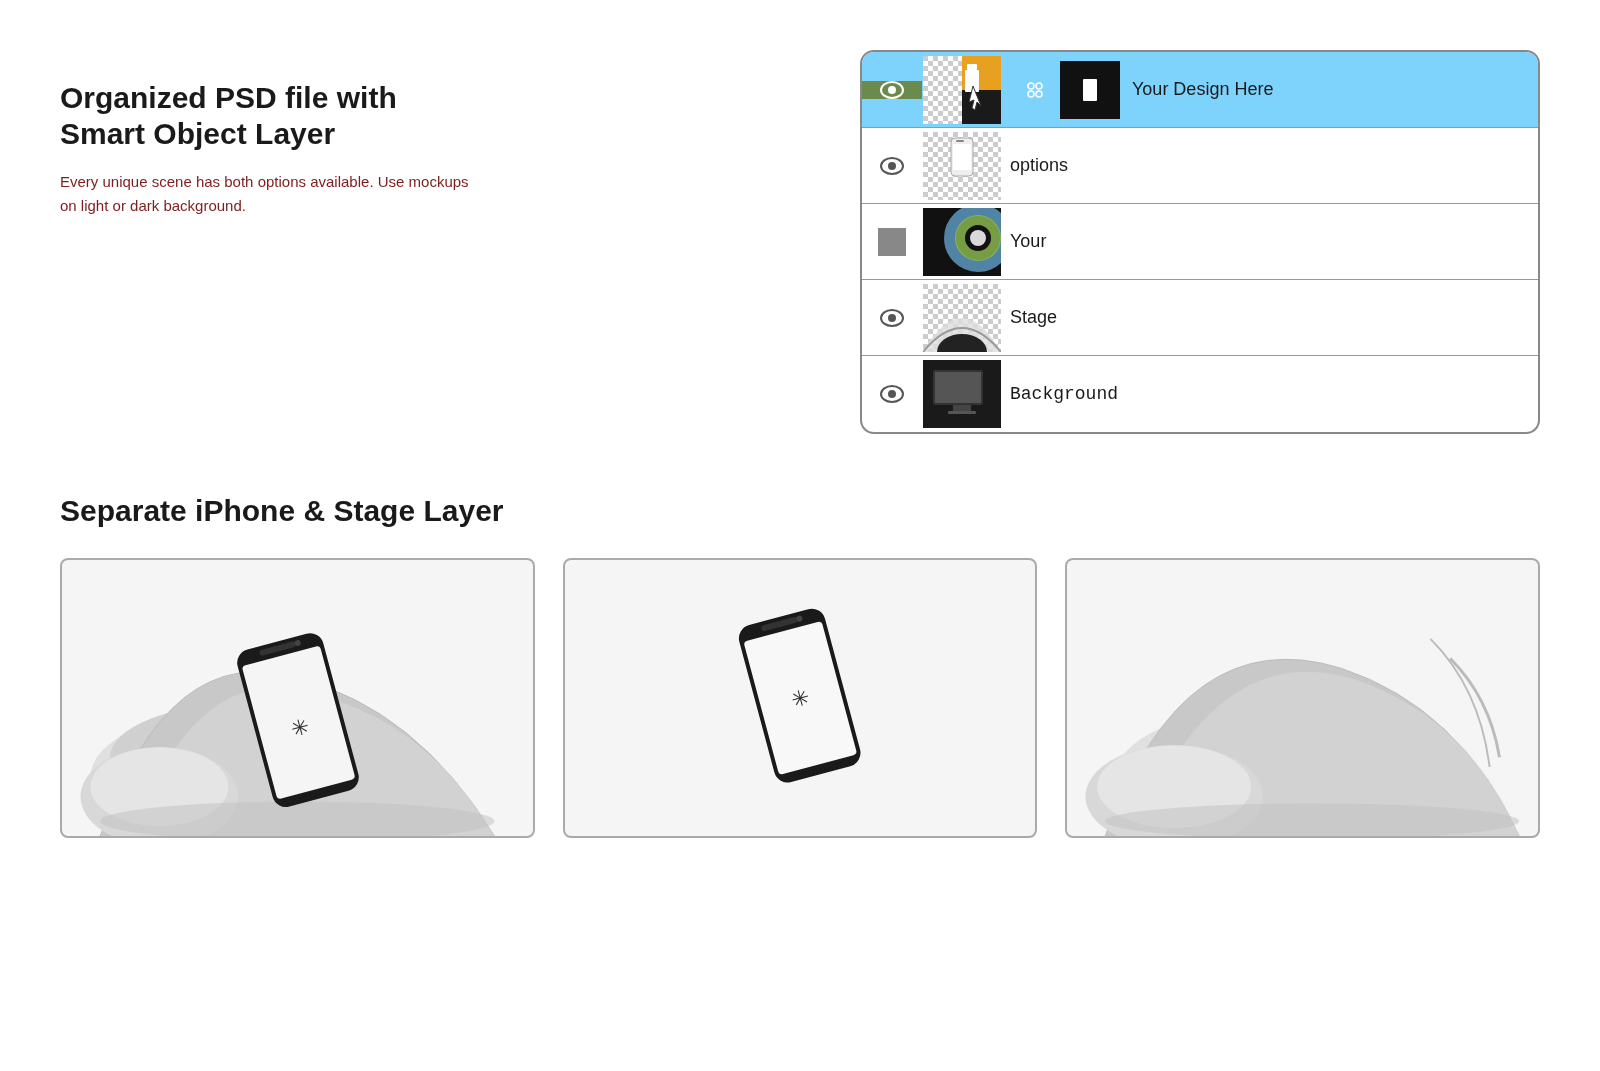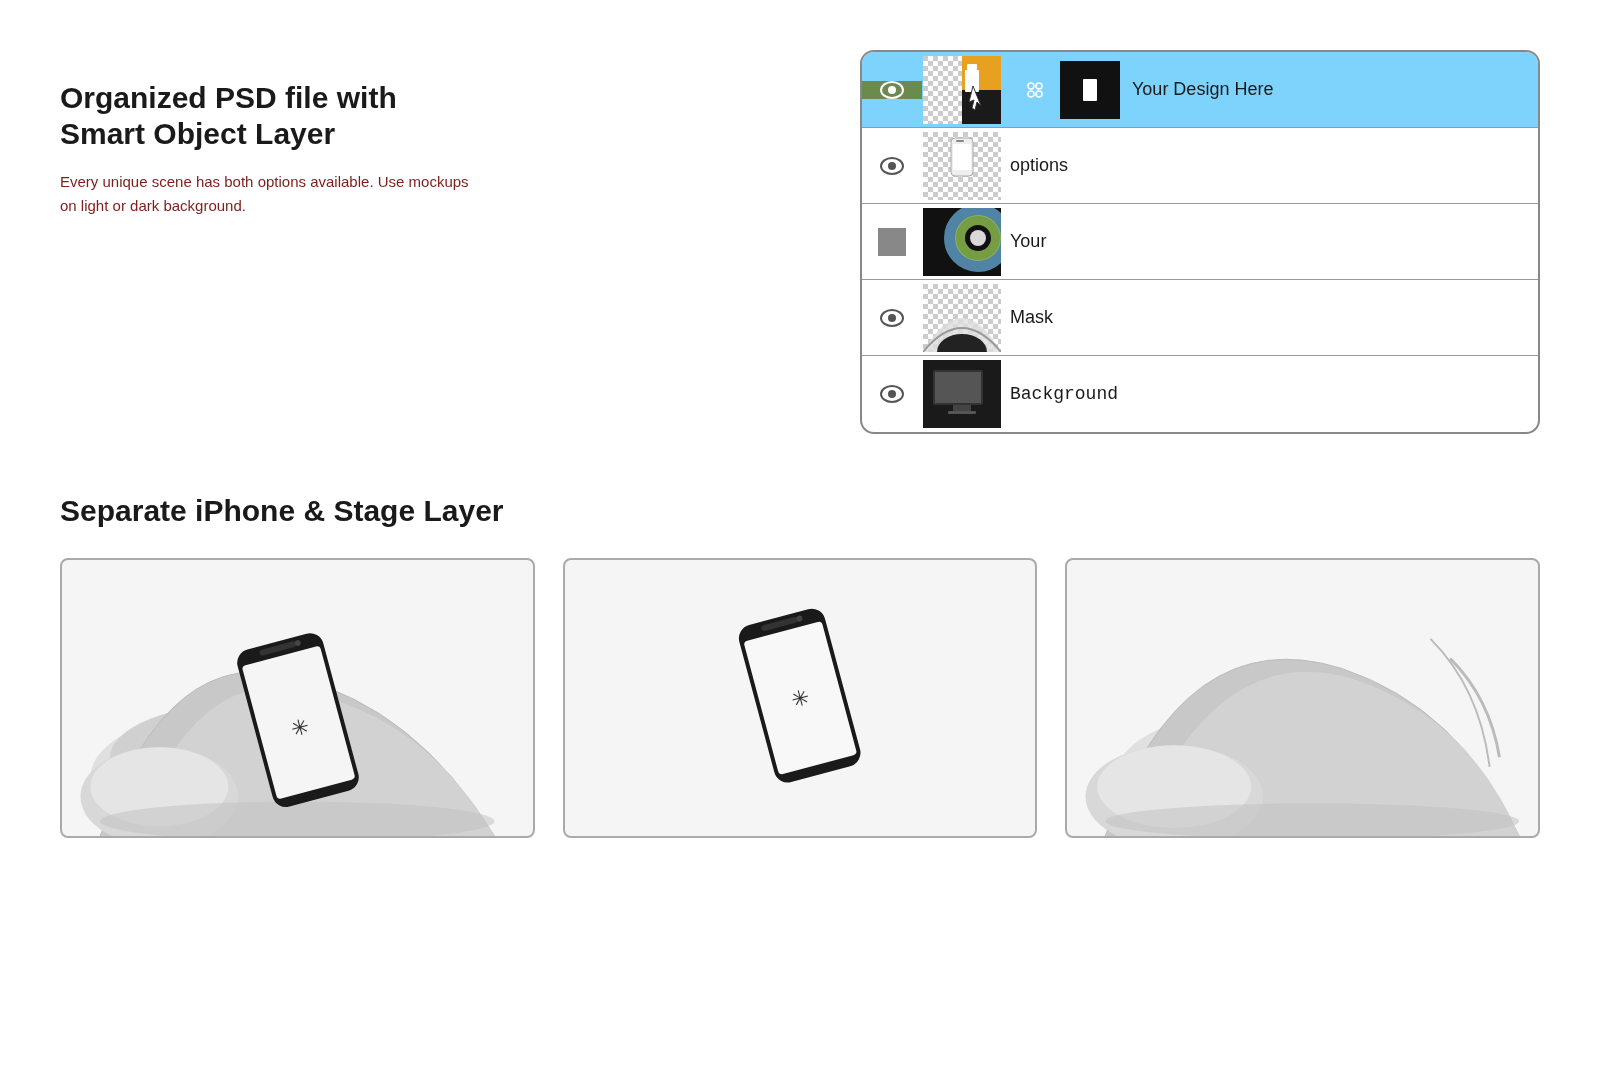--- a/index.html
+++ b/index.html
@@ -232,21 +232,21 @@
         <div class="layer-thumbnail">
           <svg width="78" height="68" viewBox="0 0 78 68">
             <rect width="78" height="68" fill="url(#checker)"></rect>
 
             <path d="M0,68 Q39,0 78,68 Z" fill="#ddd" opacity="0.8"></path>
             <path d="M0,68 Q39,20 78,68" fill="none" stroke="#999" stroke-width="2"></path>
 
             <ellipse cx="39" cy="68" rx="25" ry="18" fill="#222"></ellipse>
           </svg>
         </div>
-        <span class="layer-name">Mask</span>
+        <span class="layer-name">Stage</span>
       </div>
 
       <div class="layer-row">
         <div class="layer-eye">
           <svg width="24" height="18" viewBox="0 0 24 18">
             <ellipse cx="12" cy="9" rx="11" ry="8" stroke="#555" stroke-width="2" fill="none"></ellipse>
             <circle cx="12" cy="9" r="4" fill="#555"></circle>
           </svg>
         </div>
         <div class="layer-thumbnail">

